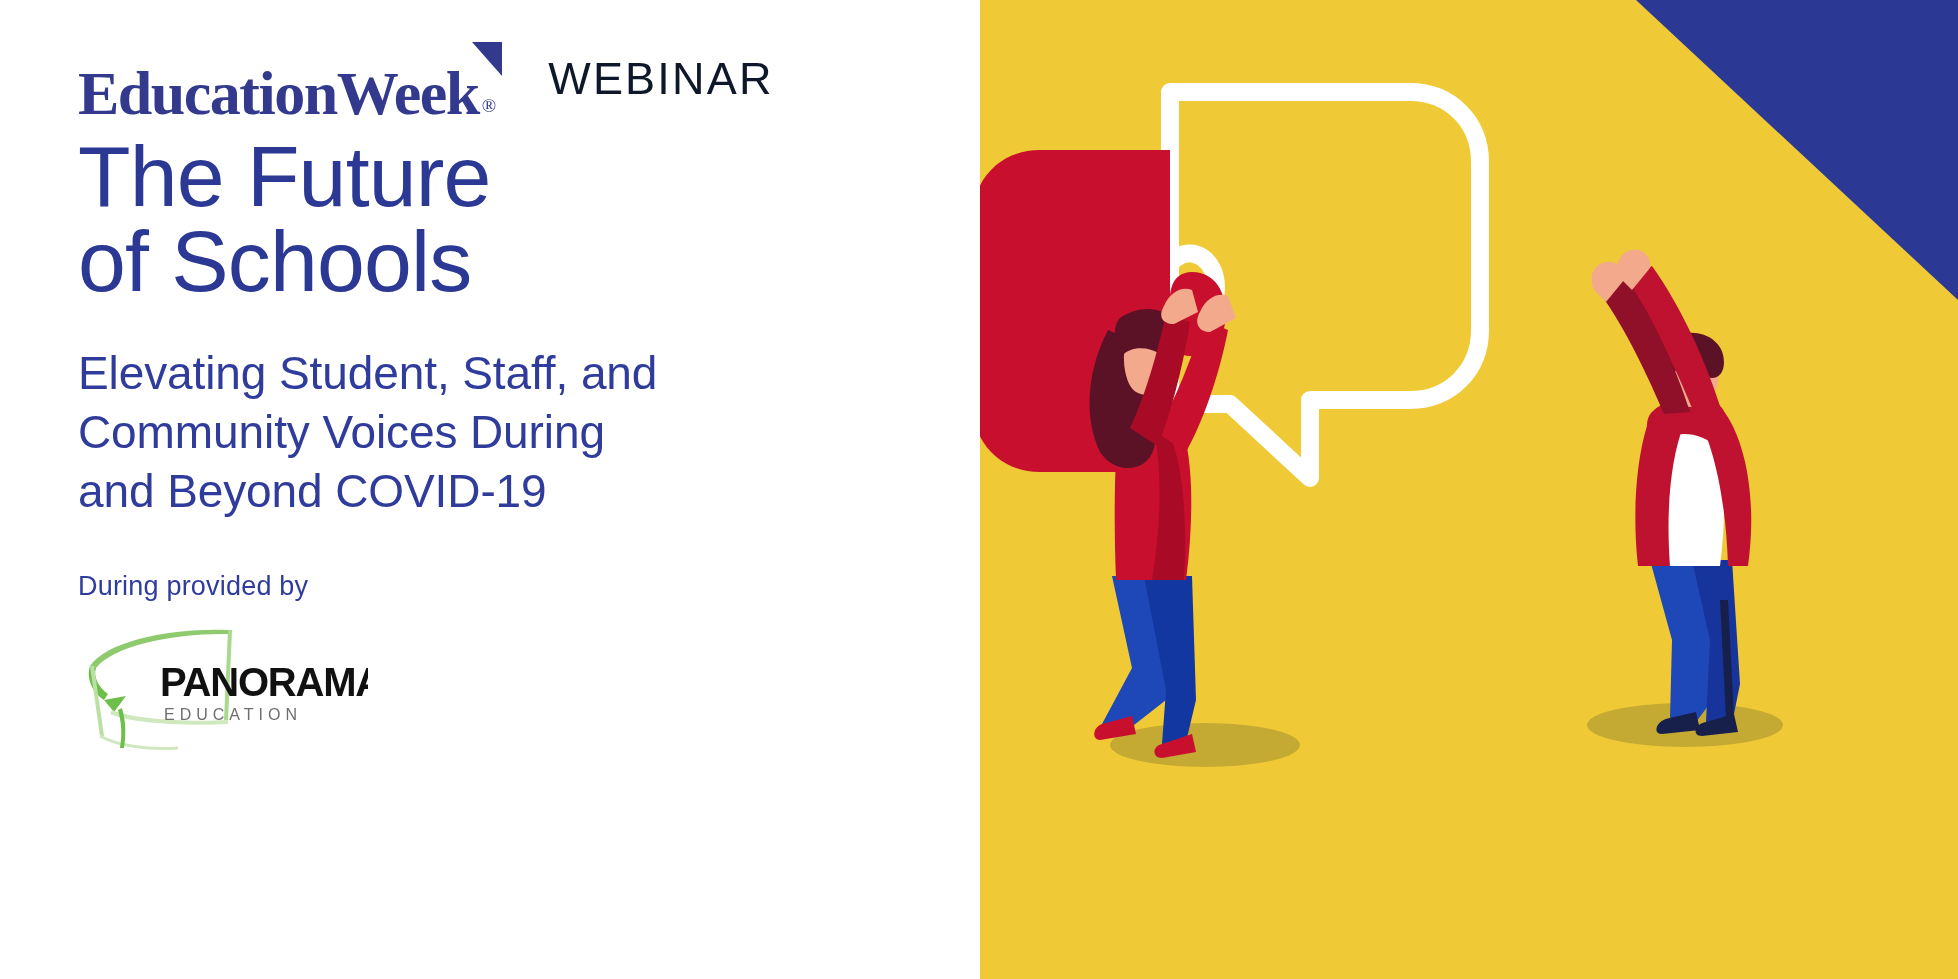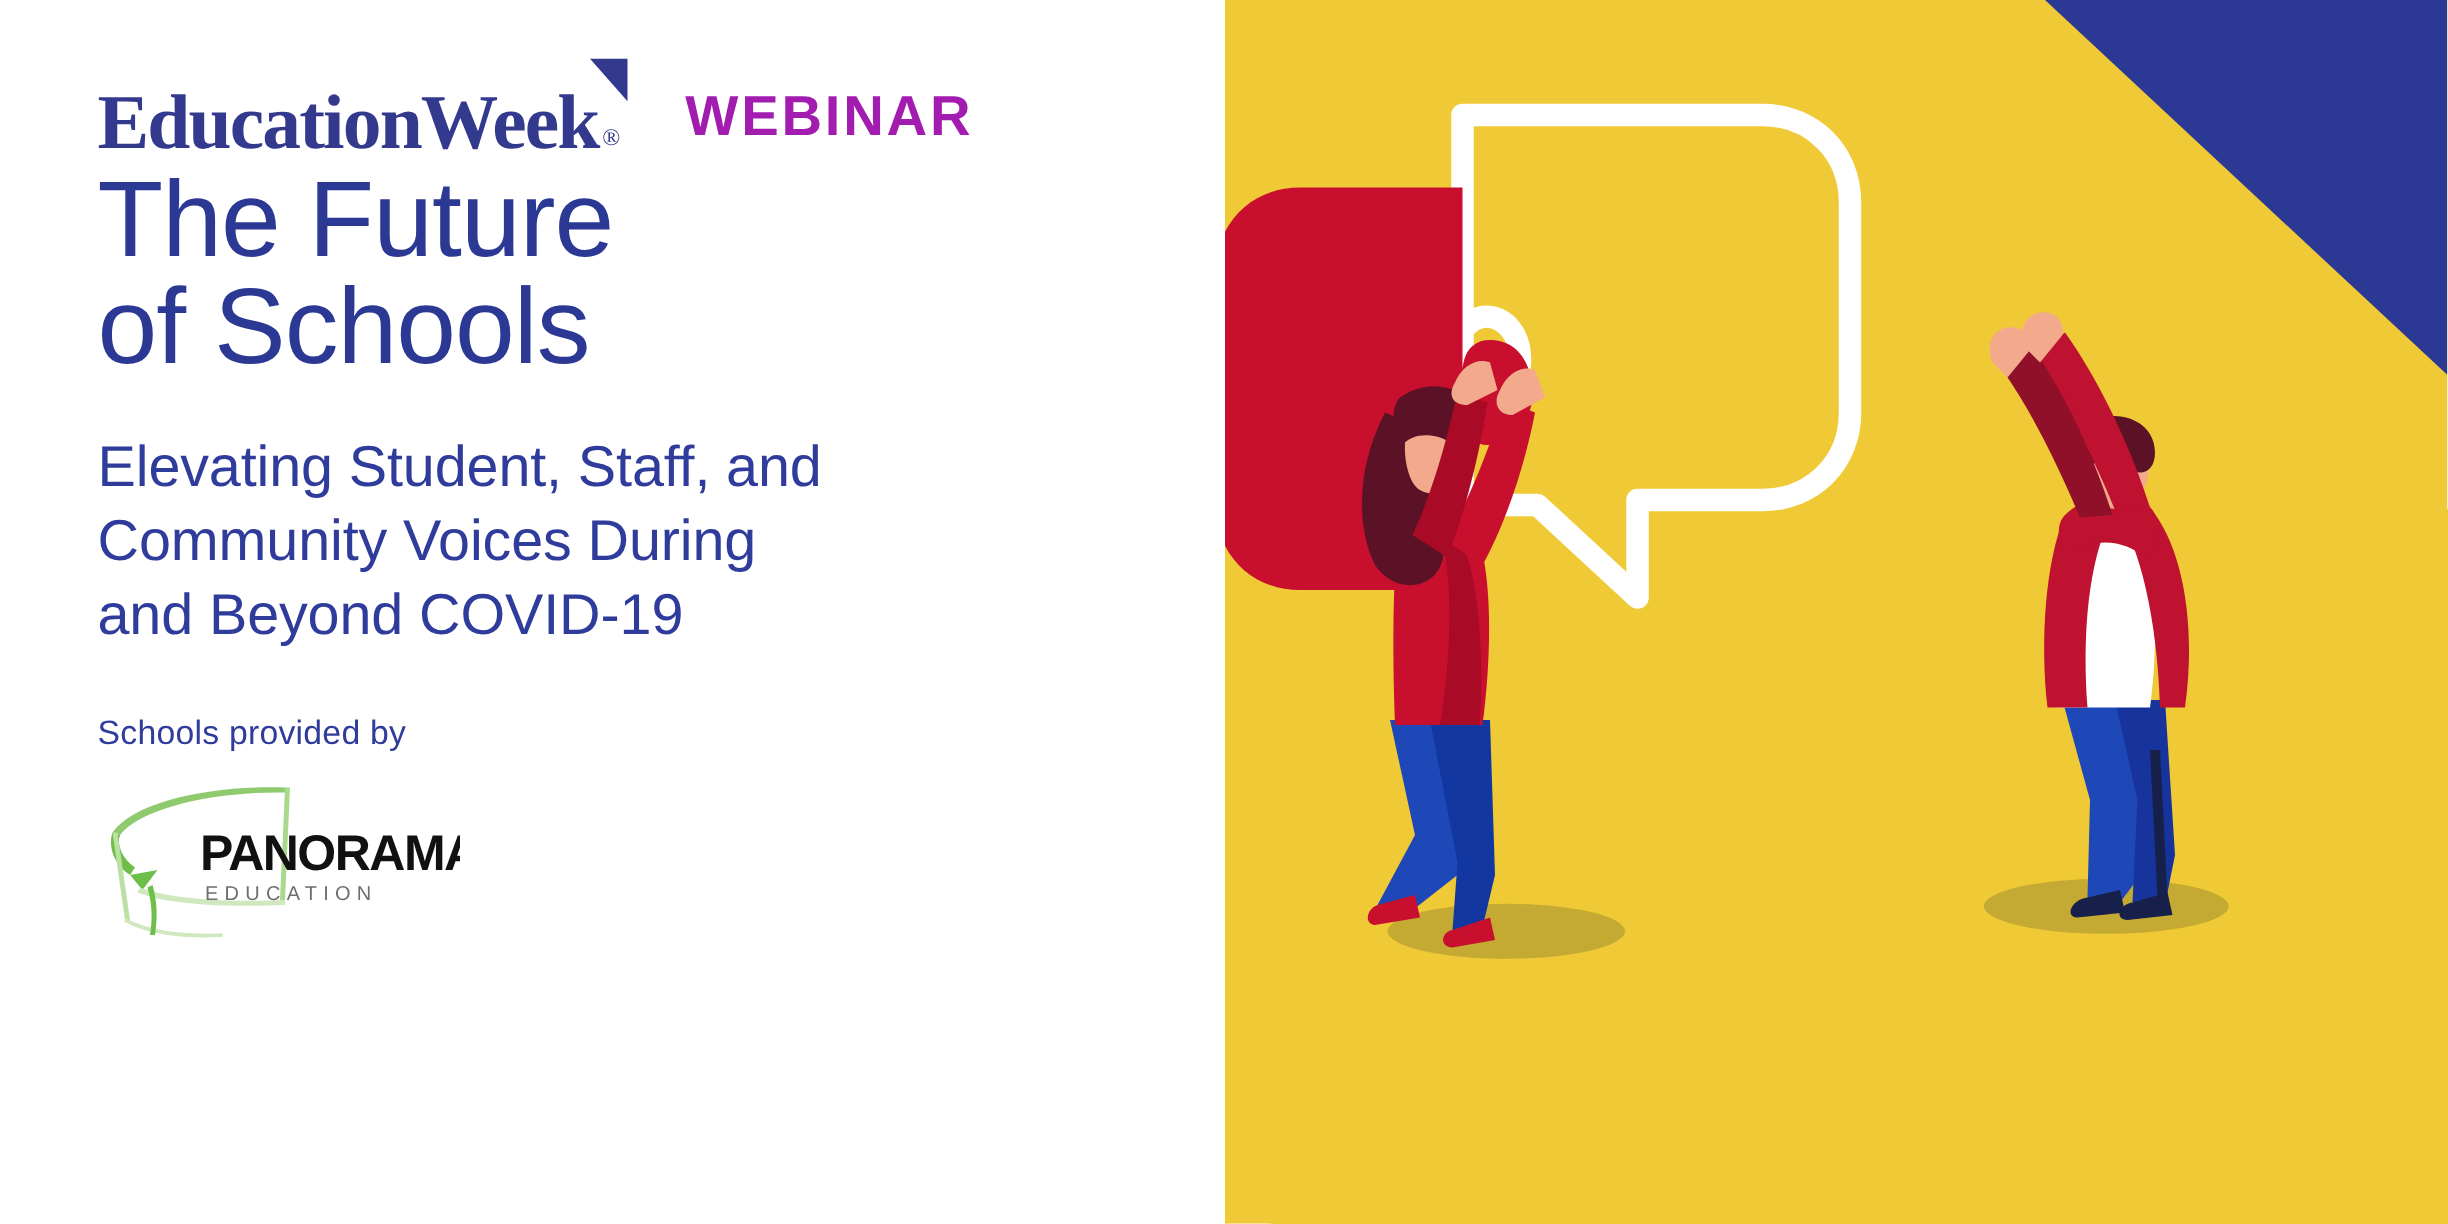--- a/index.html
+++ b/index.html
@@ -20,21 +20,21 @@
   
   .left-panel {
     position:relative;
     width:980px; height:979px;
     background:#ffffff;
     padding:62px 0 0 78px;
   }
 
   .logo-row {
     display:flex;
-    align-items:center;
+    align-items:flex-start;
     height:72px;
     gap:52px;
   }
   .ew-logo {
     position:relative;
     display:flex;
     align-items:baseline;
     color:#2e3192;
   }
   .ew-wordmark {
@@ -56,23 +56,23 @@
   }
   .ew-flag {
     position:absolute;
     right:-6px; top:-20px;
     width:0; height:0;
     border-left:30px solid transparent;
     border-top:34px solid #333a8e;
   }
   .webinar-label {
     font-size:45px;
-    font-weight:700;
+    font-weight:400;
     letter-spacing:2.2px;
-    color:#a21caf;
+    color:#0f172a;
     line-height:1;
     position:relative;
     top:-6px;
   }
 
   .headline {
     font-size:86px;
     font-weight:300;
     line-height:0.99;
     letter-spacing:-0.8px;
@@ -139,21 +139,21 @@
       <div class="webinar-label">WEBINAR</div>
     </div>
 
     <div class="headline">The Future
 of Schools</div>
 
     <div class="subhead">Elevating Student, Staff, and
 Community Voices During
 and Beyond COVID-19</div>
 
-    <div class="provided-by">Schools provided by</div>
+    <div class="provided-by">During provided by</div>
 
     <div class="panorama-logo">
       <svg viewBox="0 0 290 130" width="290" height="130" aria-hidden="true">
 
         <g>
           <path d="M12 42 C 30 16, 95 4, 150 6 L 150 10 C 98 9, 36 21, 18 44 Z" fill="#8FCB6E"></path>
           <path d="M12 42 C 8 54, 14 68, 26 76 L 30 70 C 20 63, 15 52, 18 44 Z" fill="#6EBE4A"></path>
           <path d="M26 76 L 48 72 L 36 88 Z" fill="#6EBE4A"></path>
           <path d="M150 6 L 154 6 L 150 96 L 146 96 Z" fill="#A8D98C"></path>
           <path d="M34 86 C 60 96, 110 98, 150 96 L 150 100 C 108 102, 56 100, 32 90 Z" fill="#CFE8BE"></path>

